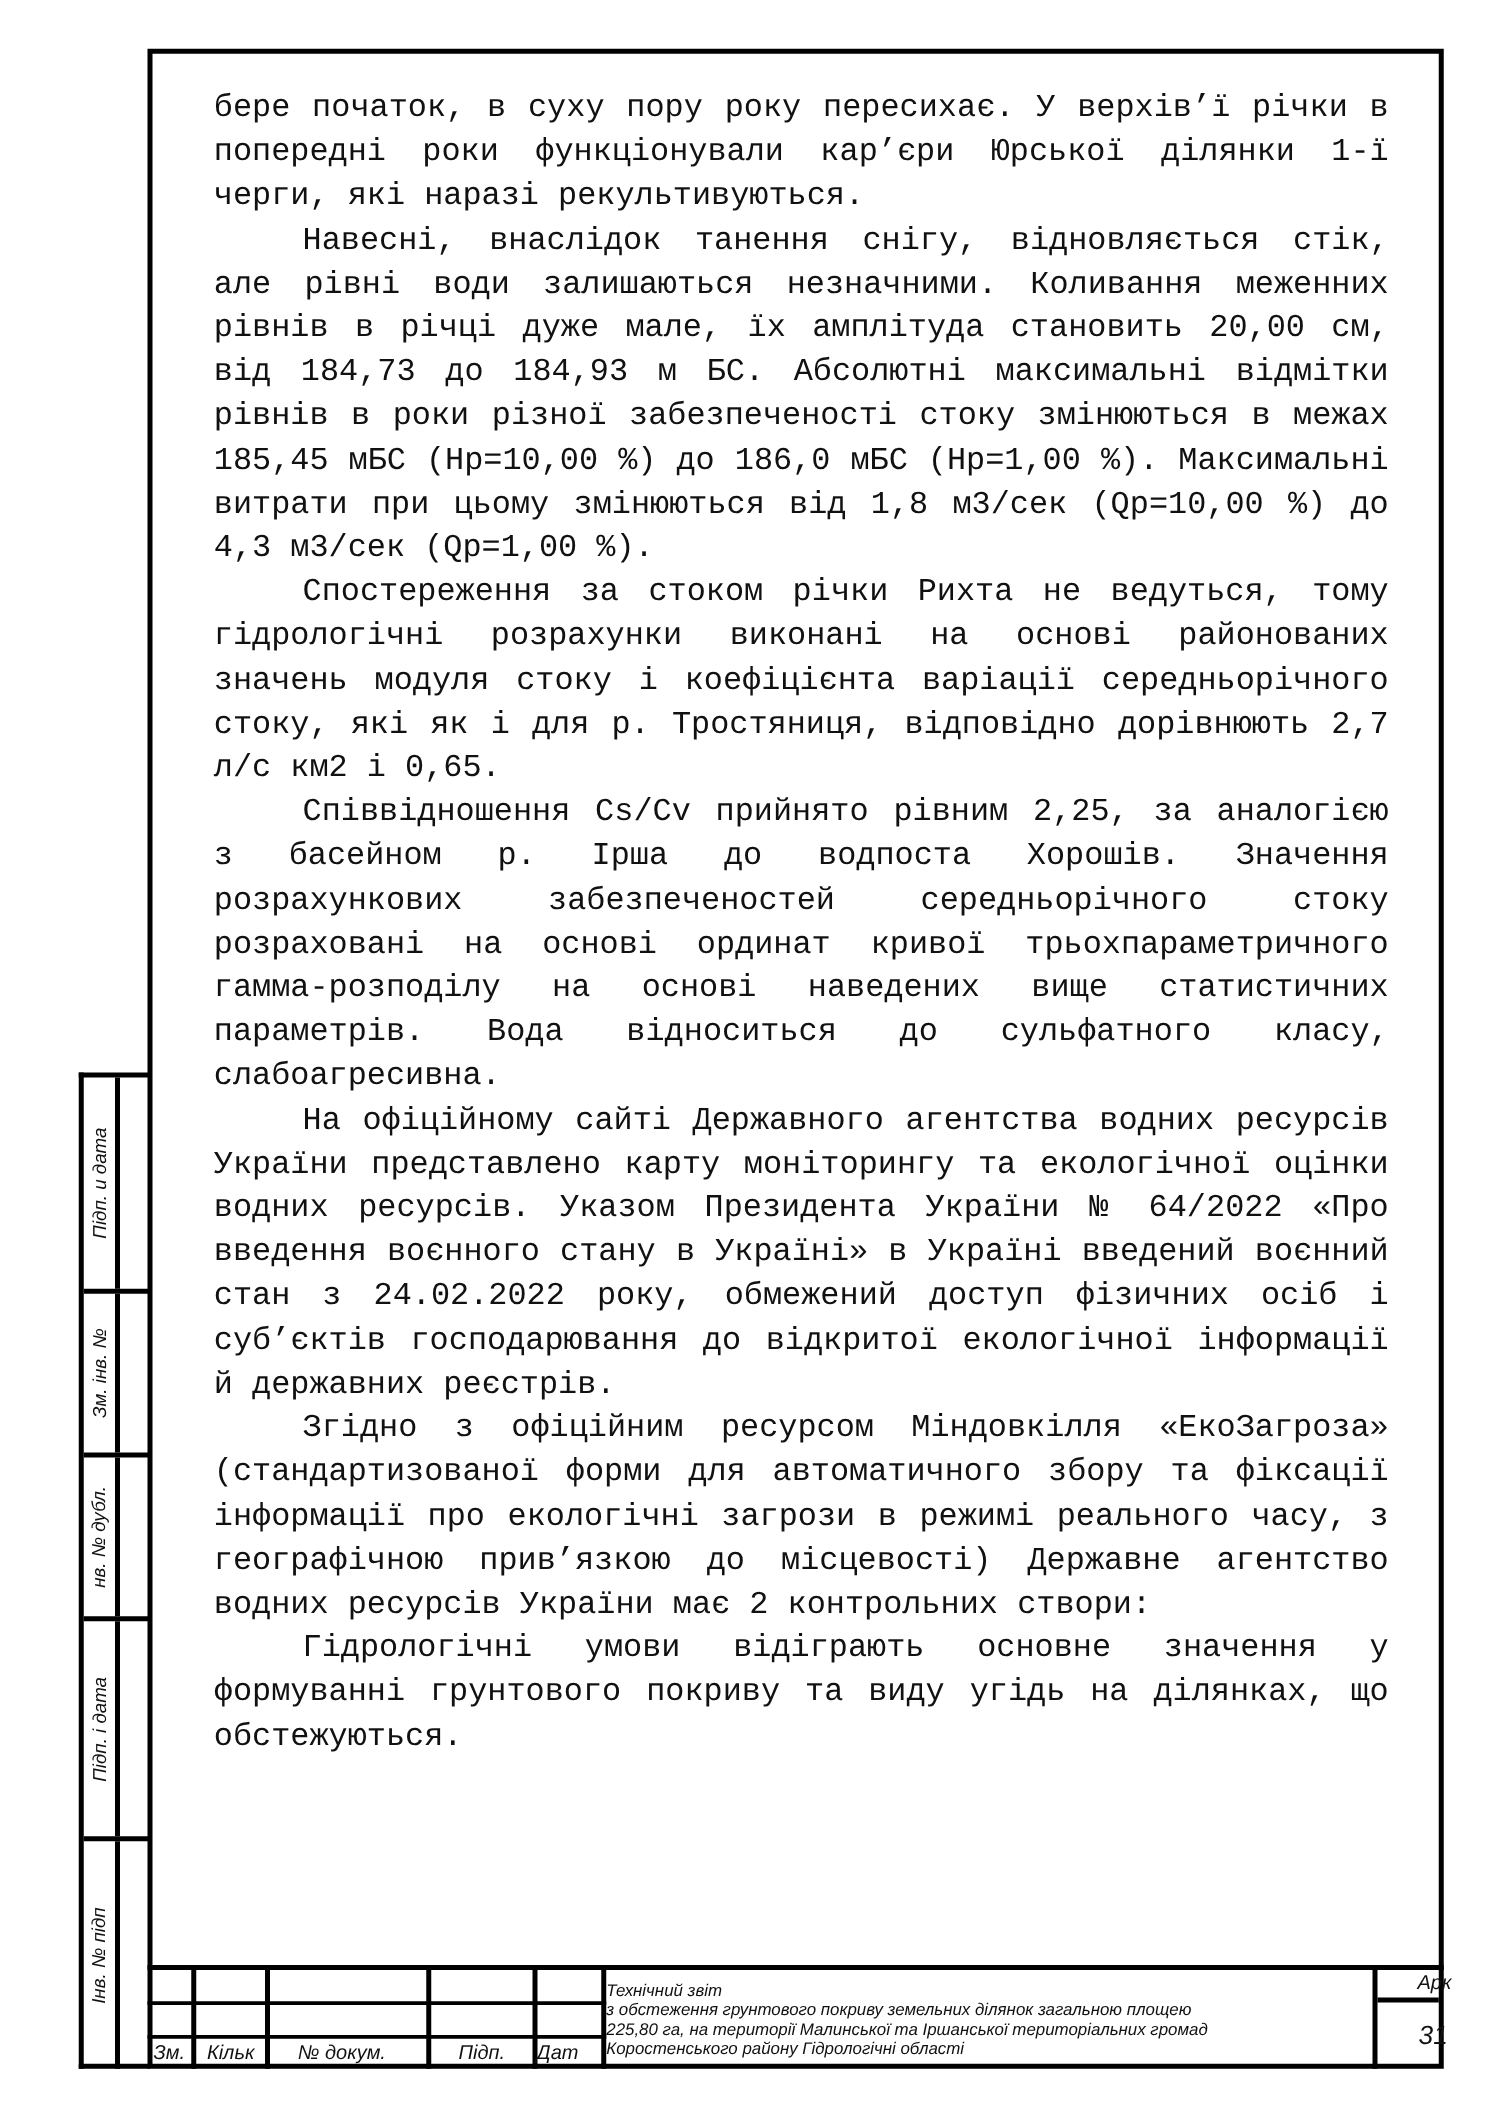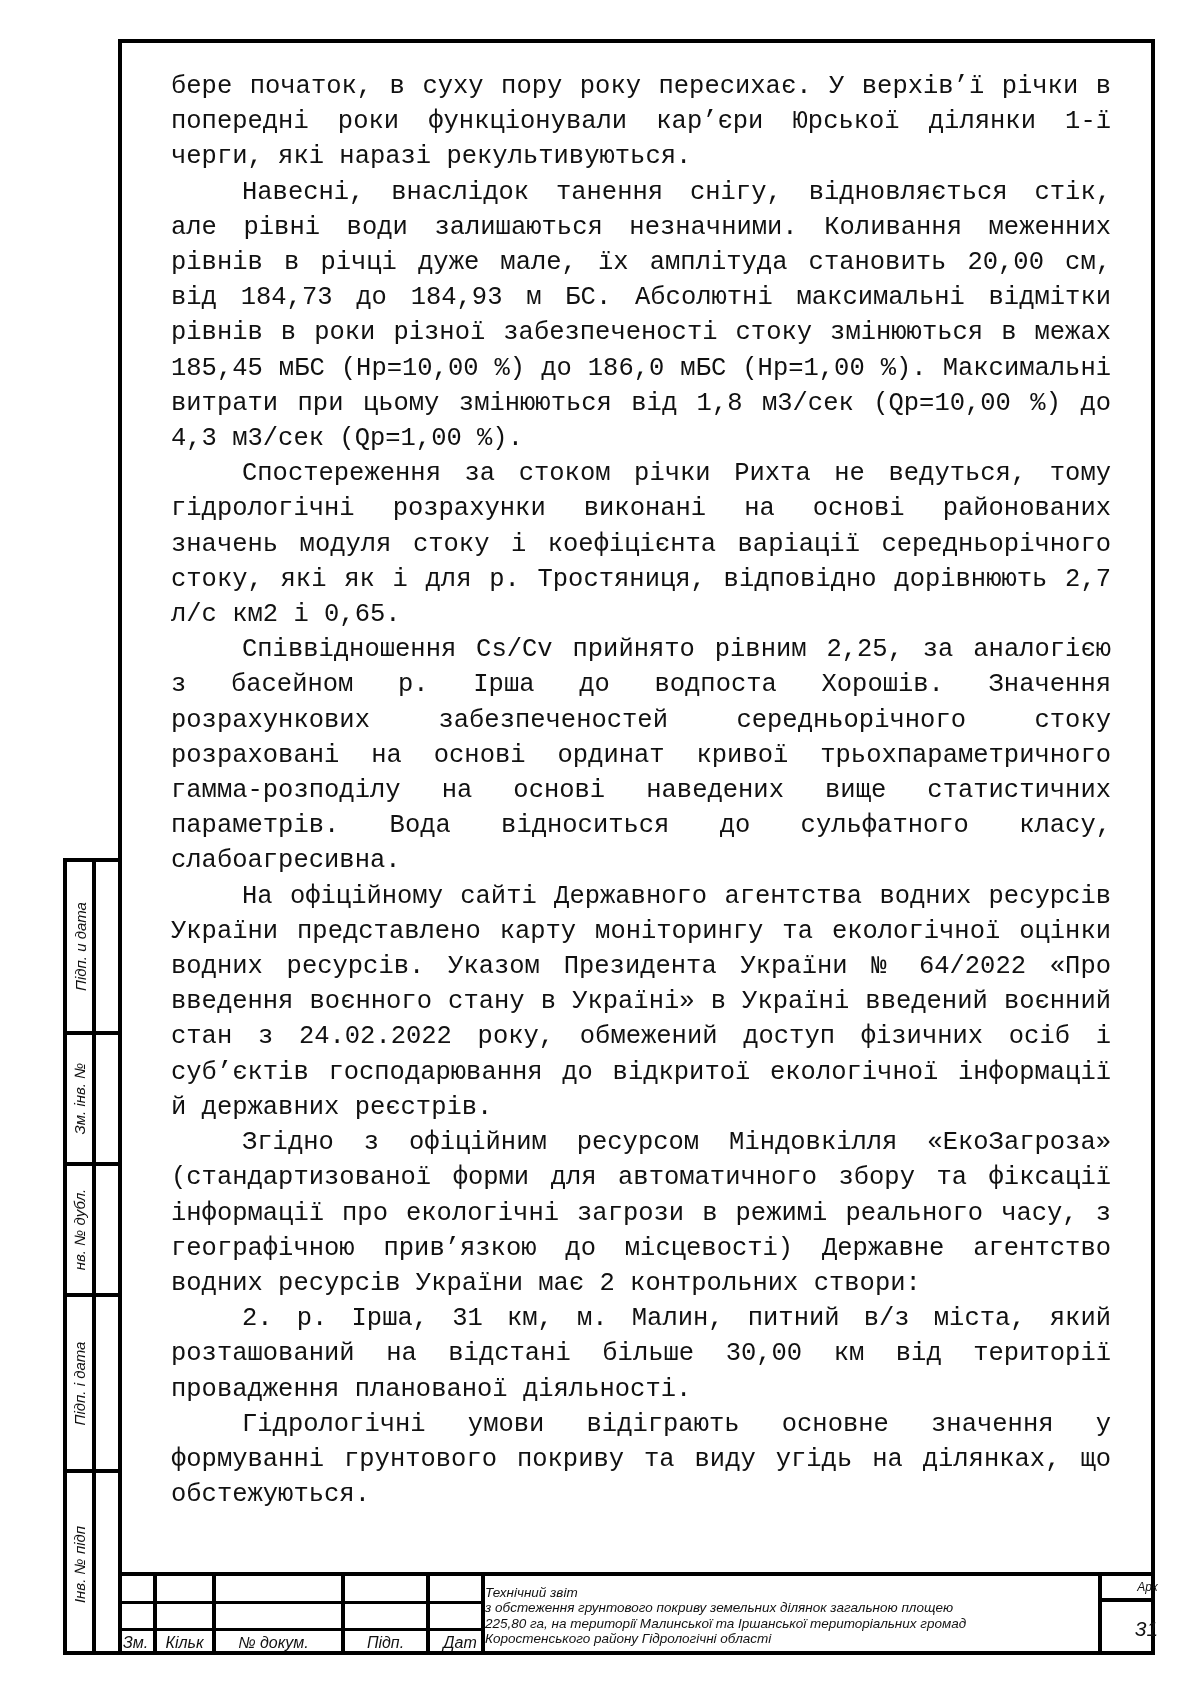--- a/index.html
+++ b/index.html
@@ -14,36 +14,35 @@
   .side-div { position:absolute; left:25px; top:0; bottom:0; width:4px; background:#000; }
   .side-label { position:absolute; left:0; width:26px; top:0; bottom:0; display:flex; align-items:center; justify-content:center; }
   .side-label span { transform:rotate(-90deg); white-space:nowrap; font-family:"Liberation Sans", sans-serif; font-style:italic; font-size:15px; }
   .tb { position:absolute; left:118px; top:1572px; width:1037px; height:83px; border-top:4px solid #000; box-sizing:border-box; font-family:"Liberation Sans", sans-serif; font-style:italic; }
   .tb-grid { position:absolute; left:0; top:0; width:367px; height:79px;text-align:right; }
   .tb-col { position:absolute; top:0; bottom:0; border-right:4px solid #000; box-sizing:border-box; }
   .tb-row { position:absolute; left:0; width:367px; height:3px; background:#000; }
   .tb-cap { position:absolute; bottom:0; height:24px; display:flex; align-items:center; justify-content:center; font-size:16px; }
   .tb-title { position:absolute; left:367px; top:0; width:579px; height:79px; display:flex; flex-direction:column; align-items:flex-start; justify-content:center; font-size:13.5px; line-height:15.5px; text-align:center; }
   .tb-ark { position:absolute; left:980px; top:0; width:53px; height:79px; border-left:4px solid #000; box-sizing:border-box; }
-  .tb-ark-label { position:absolute; left:0; right:0; top:0; height:22px; border-bottom:4px solid #000; display:flex; align-items:center; justify-content:center; font-size:12px;padding-left:42px; }
+  .tb-ark-label { position:absolute; left:0; right:0; top:0; height:22px; border-bottom:4px solid #000; display:flex; align-items:center; justify-content:center; font-size:16px;padding-left:42px; }
   .tb-ark-num { position:absolute; left:0; right:0; top:26px; bottom:0; display:flex; align-items:center; justify-content:center; font-size:21px;padding-left:40px; }
 </style>
 </head>
 <body>
 
 <div class="frame"></div>
 
 <div class="text-area">
   <p>бере початок, в суху пору року пересихає. У верхів’ї річки в попередні роки функціонували кар’єри Юрської ділянки 1-ї черги, які наразі рекультивуються.</p>
   <p class="ind">Навесні, внаслідок танення снігу, відновляється стік, але рівні води залишаються незначними. Коливання меженних рівнів в річці дуже мале, їх амплітуда становить 20,00 см, від 184,73 до 184,93 м БС. Абсолютні максимальні відмітки рівнів в роки різної забезпеченості стоку змінюються в межах 185,45 мБС (Hp=10,00 %) до 186,0 мБС (Hp=1,00 %). Максимальні витрати при цьому змінюються від 1,8 м3/сек (Qp=10,00 %) до 4,3 м3/сек (Qp=1,00 %).</p>
   <p class="ind">Спостереження за стоком річки Рихта не ведуться, тому гідрологічні розрахунки виконані на основі районованих значень модуля стоку і коефіцієнта варіації середньорічного стоку, які як і для р. Тростяниця, відповідно дорівнюють 2,7 л/с км2 і 0,65.</p>
   <p class="ind">Співвідношення Cs/Cv прийнято рівним 2,25, за аналогією з басейном р. Ірша до водпоста Хорошів. Значення розрахункових забезпеченостей середньорічного стоку розраховані на основі ординат кривої трьохпараметричного гамма-розподілу на основі наведених вище статистичних параметрів. Вода відноситься до сульфатного класу, слабоагресивна.</p>
   <p class="ind">На офіційному сайті Державного агентства водних ресурсів України представлено карту моніторингу та екологічної оцінки водних ресурсів. Указом Президента України № 64/2022 «Про введення воєнного стану в Україні» в Україні введений воєнний стан з 24.02.2022 року, обмежений доступ фізичних осіб і суб’єктів господарювання до відкритої екологічної інформації й державних реєстрів.</p>
   <p class="ind">Згідно з офіційним ресурсом Міндовкілля «ЕкоЗагроза» (стандартизованої форми для автоматичного збору та фіксації інформації про екологічні загрози в режимі реального часу, з географічною прив’язкою до місцевості) Державне агентство водних ресурсів України має 2 контрольних створи:</p>
-  <p class="ind">2. р. Ірша, 31 км, м. Малин, питний в/з міста, який розташований на відстані більше 30,00 км від території провадження планованої діяльності.</p>
   <p class="ind">Гідрологічні умови відіграють основне значення у формуванні грунтового покриву та виду угідь на ділянках, що обстежуються.</p>
 </div>
 
 <div class="sidestrip">
   <div class="side-cell" style="top:0;height:173px;">
     <div class="side-label">
         <span>Підп. и дата</span>
       </div>
     <div class="side-div"></div>
   </div>
@@ -79,21 +78,21 @@
     <div class="tb-col" style="left:39px;width:59px;"></div>
     <div class="tb-col" style="left:98px;width:129px;"></div>
     <div class="tb-col" style="left:227px;width:85px;"></div>
     <div class="tb-col" style="left:312px;width:55px;"></div>
     <div class="tb-row" style="top:25px;"></div>
     <div class="tb-row" style="top:52px;"></div>
     <div class="tb-cap" style="left:0;width:35px;">Зм.</div>
     <div class="tb-cap" style="left:39px;width:55px;">Кільк</div>
     <div class="tb-cap" style="left:96px;width:119px;">№ докум.</div>
     <div class="tb-cap" style="left:227px;width:81px;">Підп.</div>
-    <div class="tb-cap" style="left:312px;width:60px;">Дат</div>
+    <div class="tb-cap" style="left:298px;width:60px;">Дат</div>
   </div>
   <div class="tb-title">
     <div>Технічний звіт</div>
     <div>з обстеження грунтового покриву земельних ділянок загальною площею</div>
     <div>225,80 га, на території  Малинської та Іршанської територіальних громад</div>
     <div>Коростенського району Гідрологічні області</div>
   </div>
   <div class="tb-ark">
     <div class="tb-ark-label">Арк</div>
     <div class="tb-ark-num">31</div>

